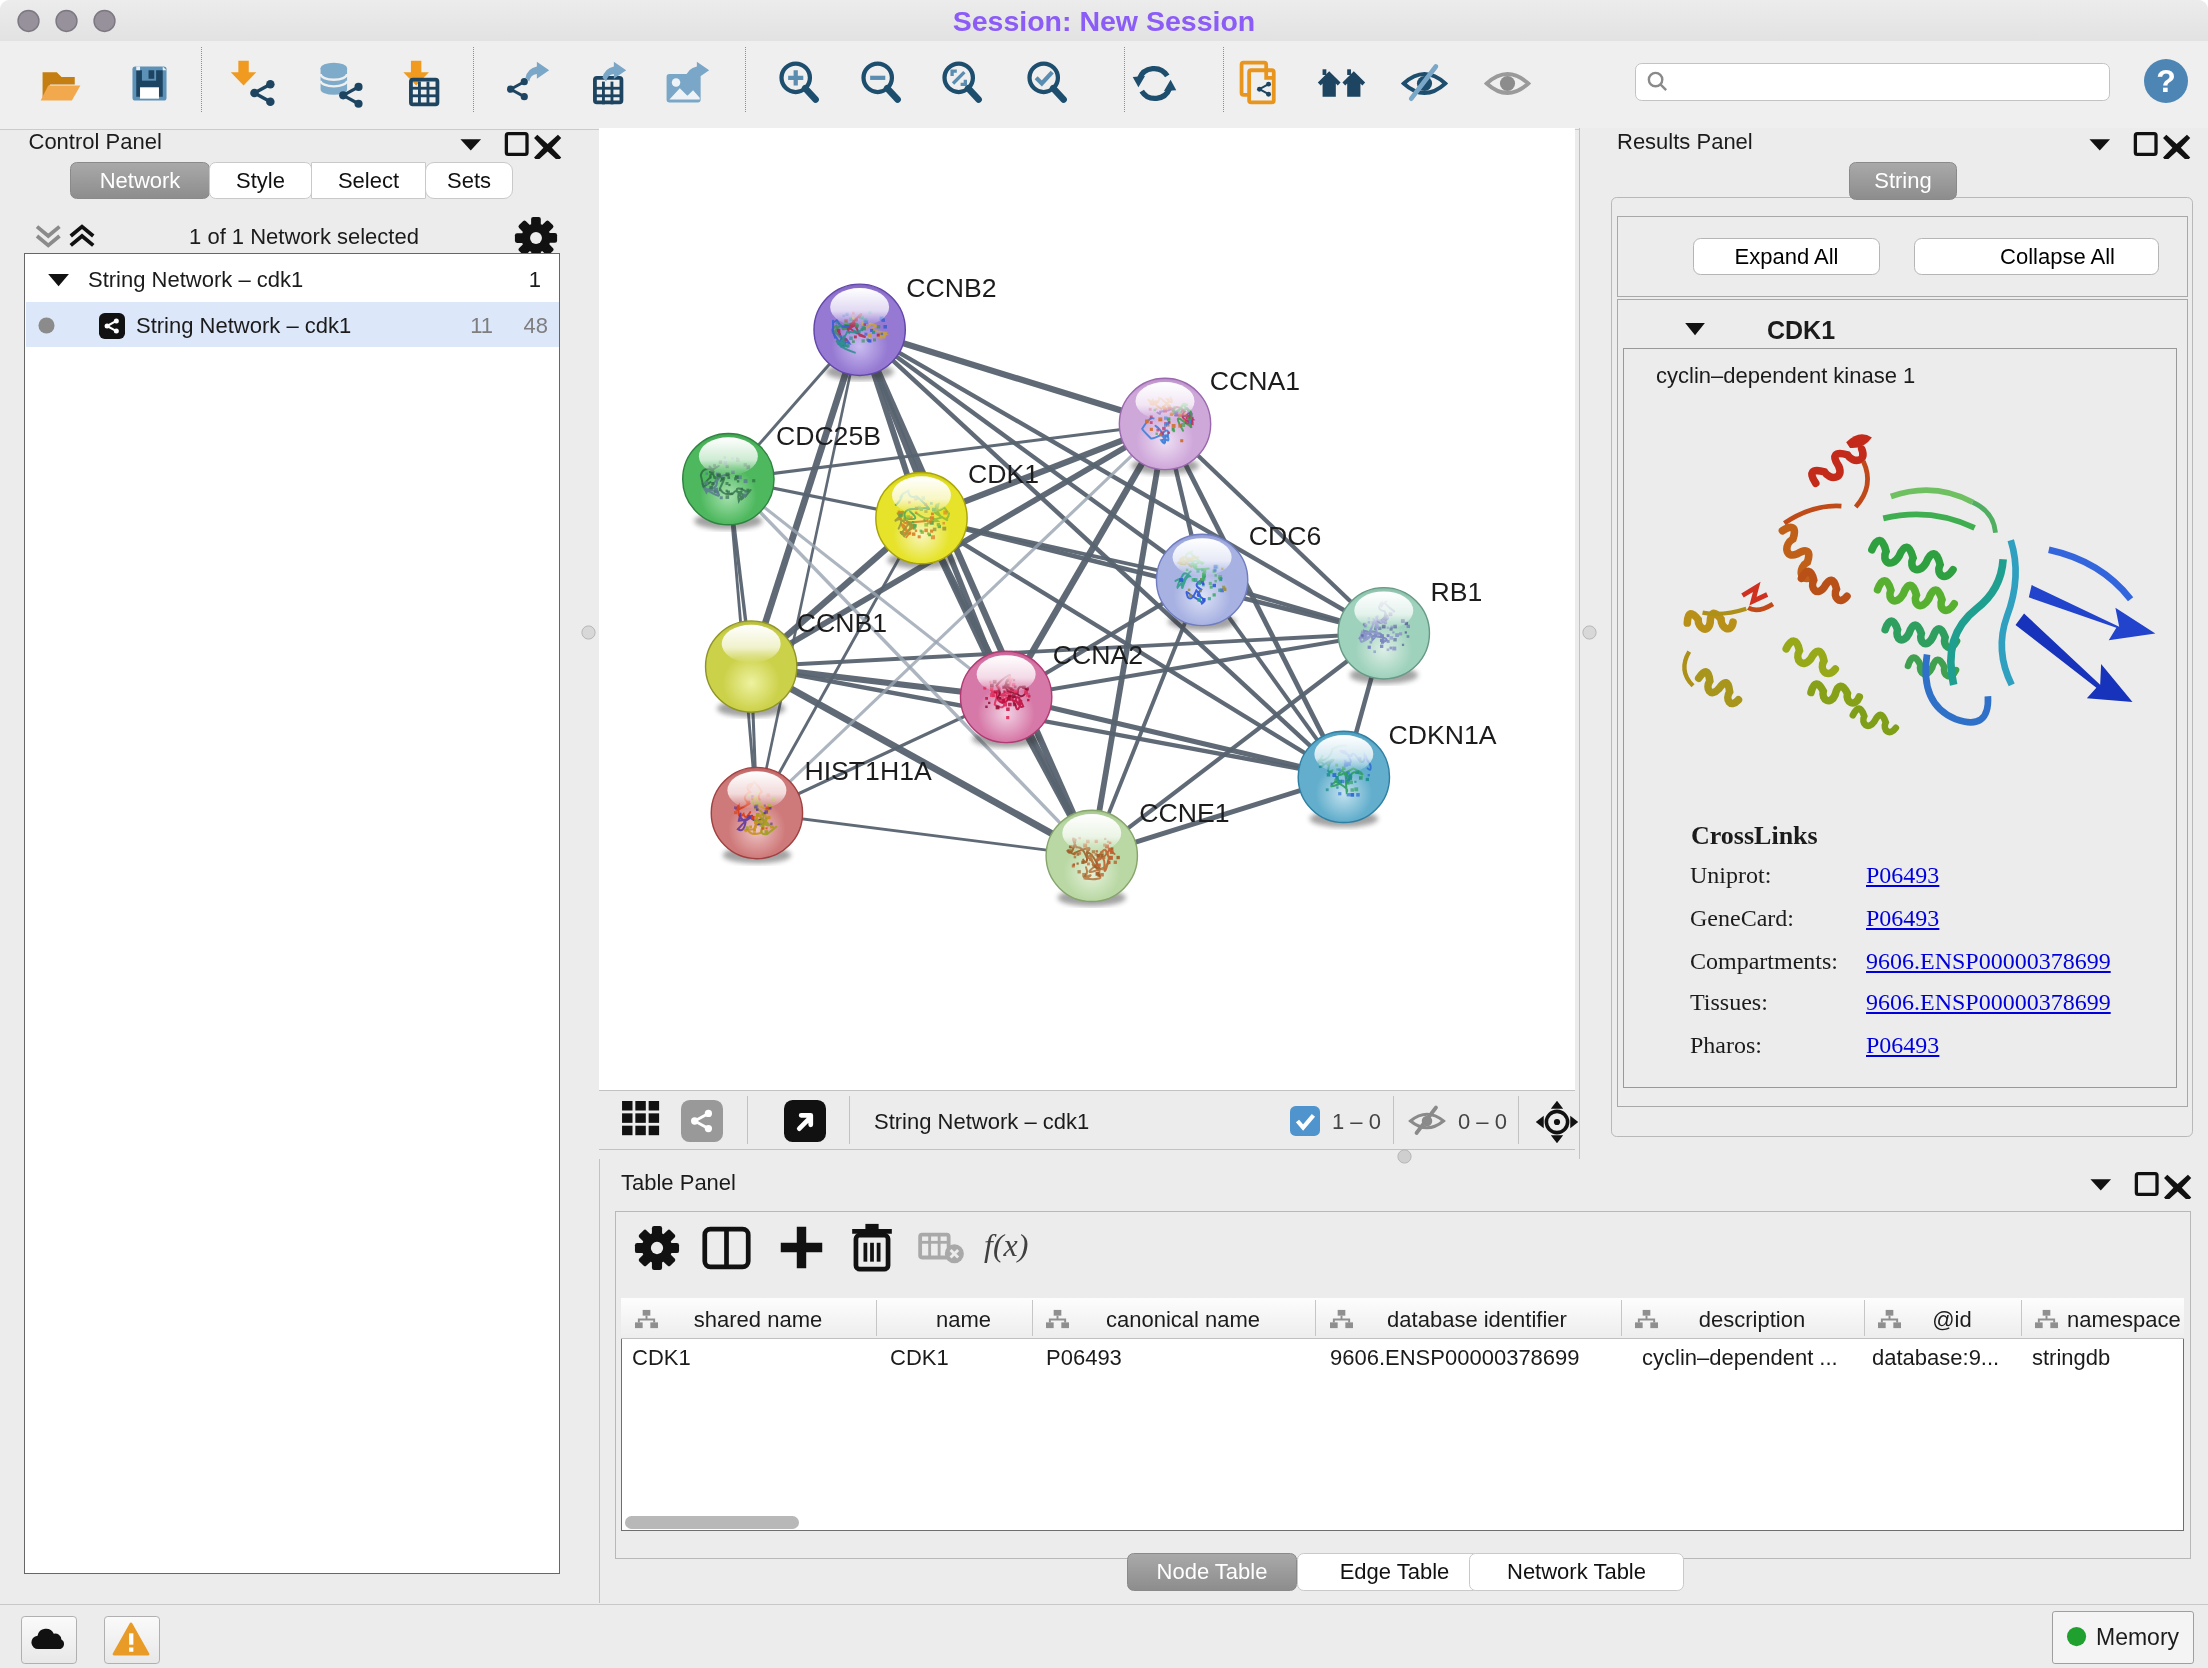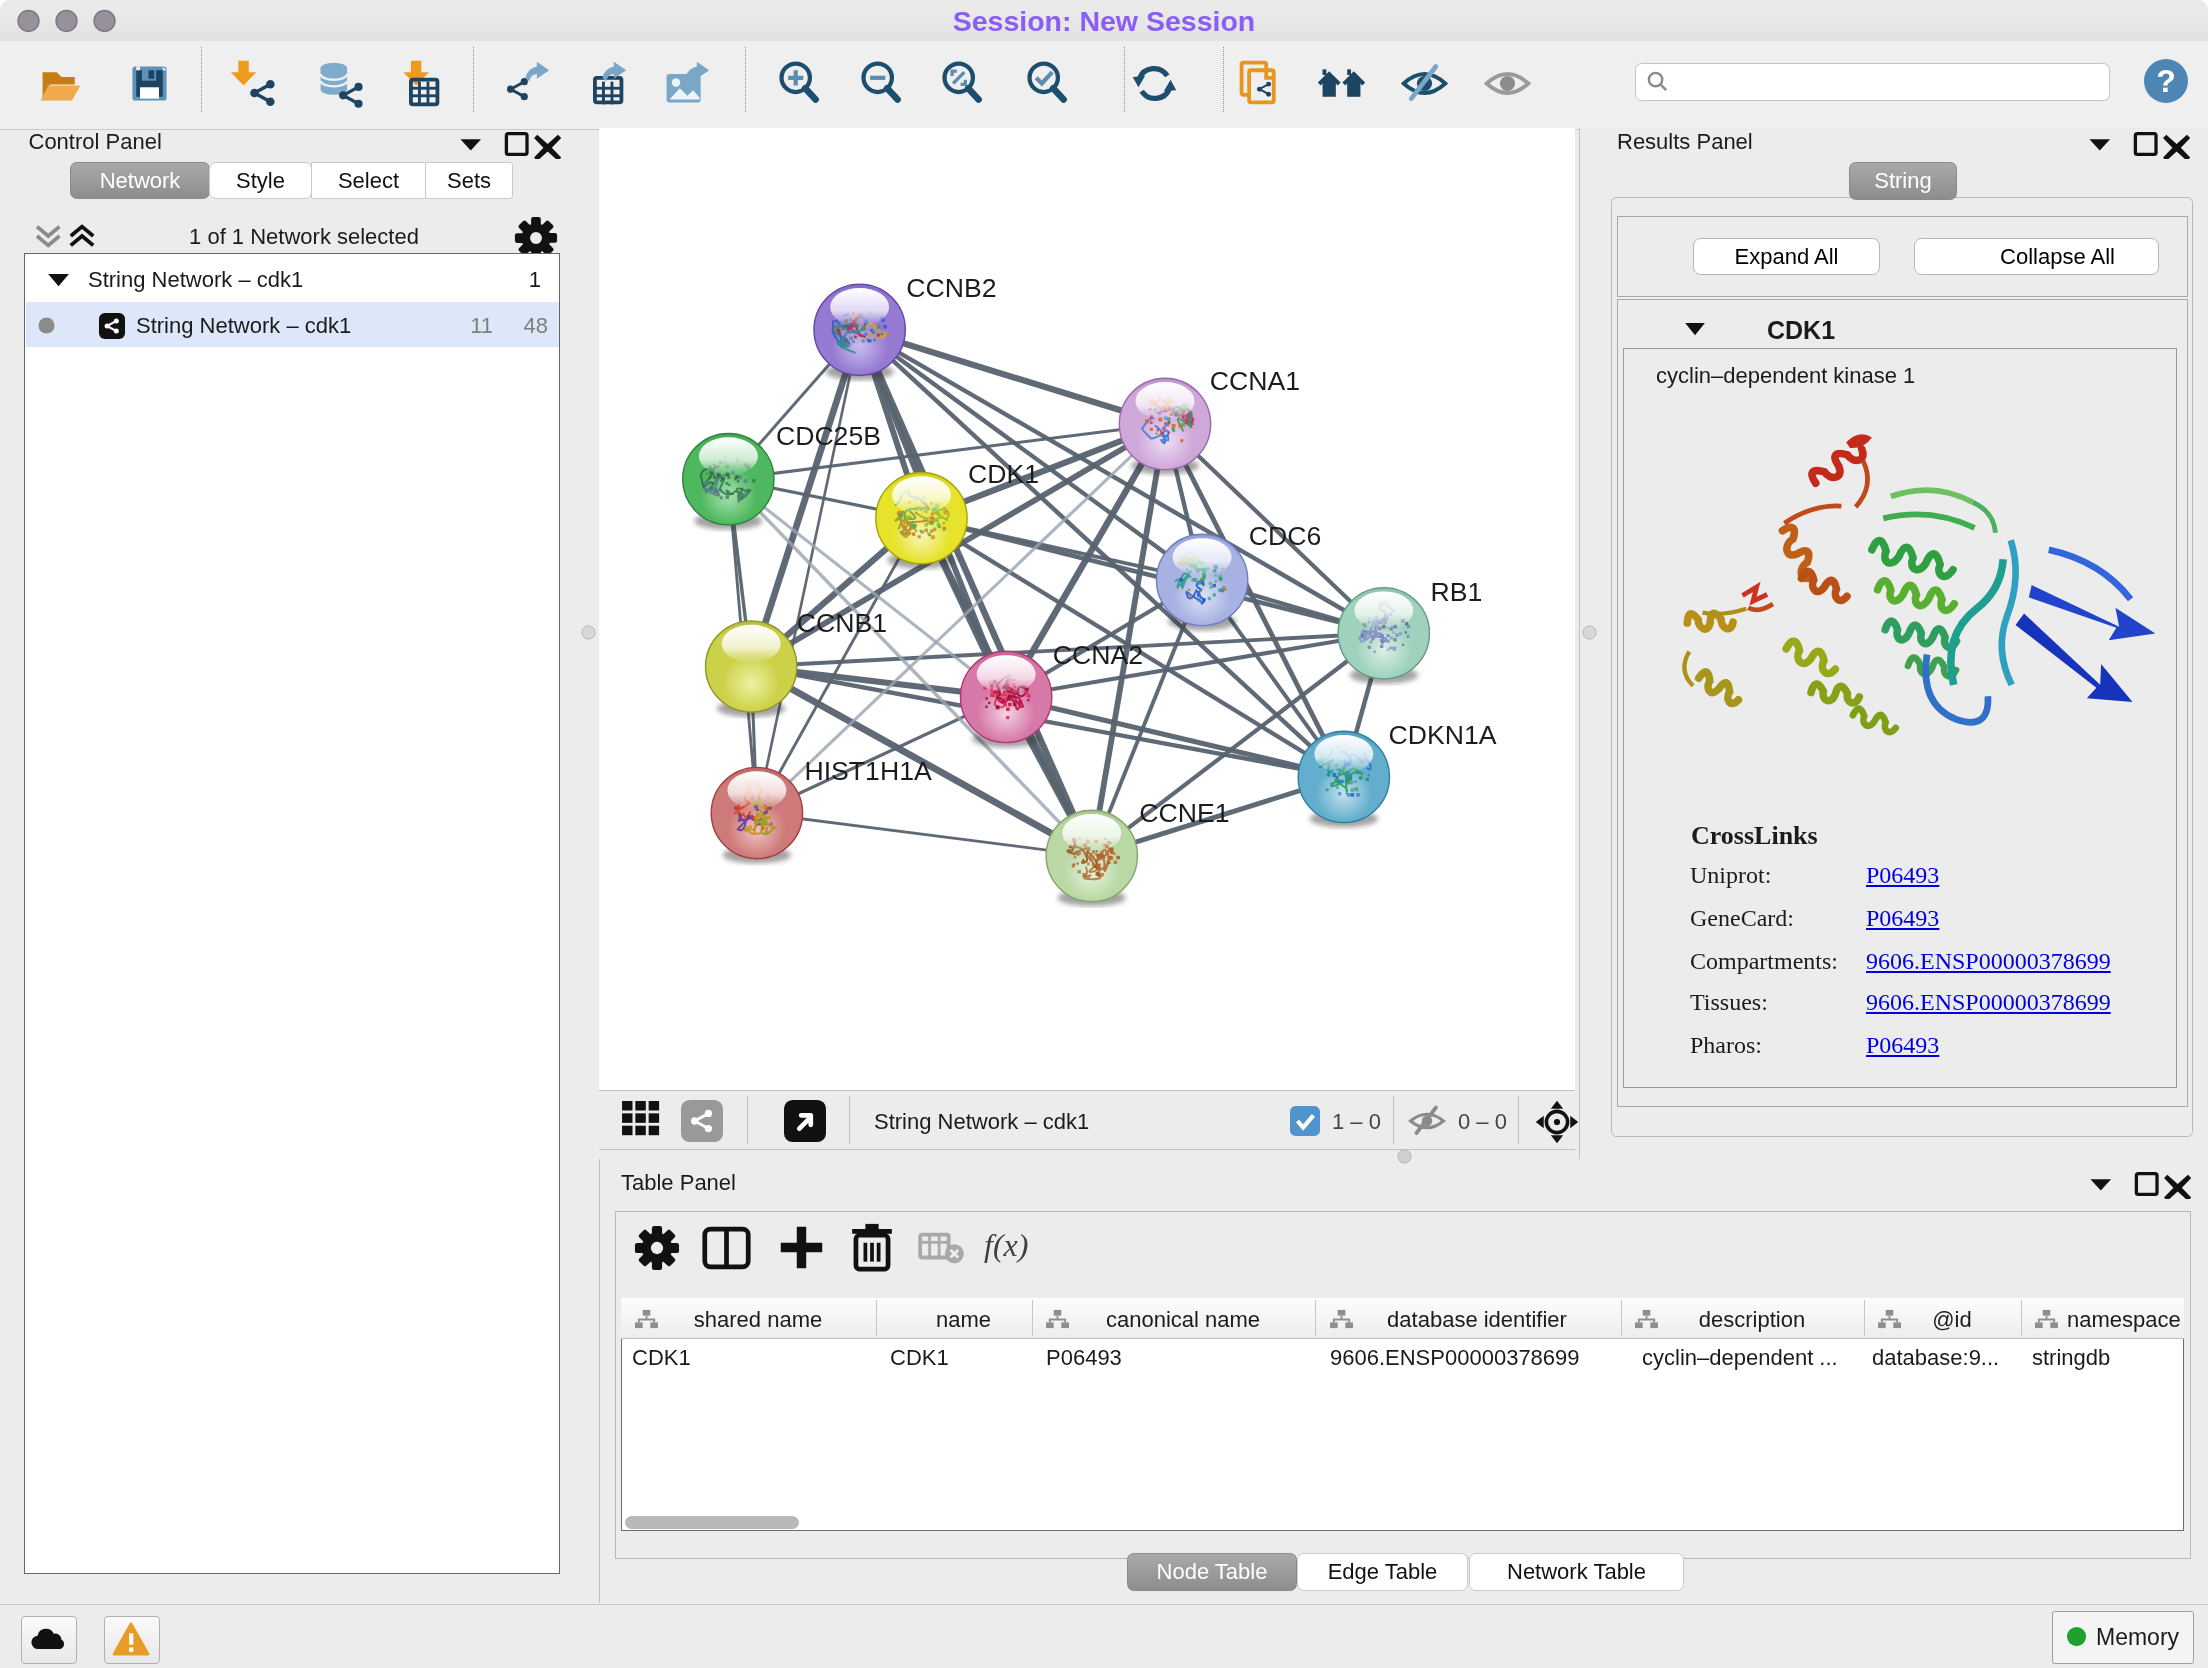--- a/index.html
+++ b/index.html
@@ -158,21 +158,21 @@
   color:#fff;font-size:32px;font-weight:bold;text-align:center;line-height:44px;">?</div>
 <div class="abs t" style="left:28.5px;top:129px;font-size:22px;">Control Panel</div>
 <svg class="abs" style="left:450px;top:129px" width="124" height="30" viewBox="0 0 130 32">
  <path d="M10 11 l22 0 -11 12 z" fill="#111"></path>
  <rect x="59" y="5" width="22" height="22" rx="2" fill="none" stroke="#111" stroke-width="3.5"></rect>
  <path d="M92 6 l11 10 11 -10 3.5 3.5 -10 10.5 10 10.5 -3.5 3.5 -11 -10 -11 10 -3.5 -3.5 10 -10.5 -10 -10.5 z" fill="#111"></path>
 </svg>
 <div class="abs" style="left:70px;top:162px;width:138px;height:35px;background:linear-gradient(#a9a9a9,#8d8d8d);color:#fff;border:1px solid #8a8a8a;border-radius:6.7px;font-size:22px;text-align:center;line-height:35px;z-index:2">Network</div>
 <div class="abs" style="left:209px;top:162px;width:101px;height:35px;background:#fff;color:#111;border:1px solid #c9c9c9;border-radius:6.7px;font-size:22px;text-align:center;line-height:35px;z-index:2">Style</div>
 <div class="abs" style="left:311px;top:162px;width:113px;height:35px;background:#fff;color:#111;border:1px solid #c9c9c9;border-radius:1px;font-size:22px;text-align:center;line-height:35px;z-index:2">Select</div>
-<div class="abs" style="left:425px;top:162px;width:86px;height:35px;background:#fff;color:#111;border:1px solid #c9c9c9;border-radius:3px;font-size:22px;text-align:center;line-height:35px;z-index:2">Sets</div>
+<div class="abs" style="left:425px;top:162px;width:86px;height:35px;background:#fff;color:#111;border:1px solid #c9c9c9;border-radius:9px;font-size:22px;text-align:center;line-height:35px;z-index:2">Sets</div>
 <div class="abs" style="left:1.9px;top:198px;width:595px;height:55px;background:#ececec;"></div>
 <svg class="abs" style="left:28.5px;top:221px" width="76" height="30" viewBox="0 0 80 32">
 <path d="M8 6 l12 10 12 -10 M8 16 l12 10 12 -10" stroke="#8b8b8b" stroke-width="4" fill="none"></path>
 <path d="M44 16 l12 -10 12 10 M44 26 l12 -10 12 10" stroke="#111" stroke-width="4" fill="none"></path>
   </svg>
 <div class="abs t" style="left:114px;top:224px;width:380px;text-align:center;font-size:22px;">1 of 1 Network selected</div>
 <svg class="abs" style="left:513px;top:215px" width="46" height="46" viewBox="0 0 48 48">
     <g transform="translate(24,24)">
       <rect x="-5.1" y="-22.0" width="10.1" height="9.7" rx="2.2" fill="#111" transform="rotate(0)"></rect>
       <rect x="-5.1" y="-22.0" width="10.1" height="9.7" rx="2.2" fill="#111" transform="rotate(45)"></rect>
@@ -1088,21 +1088,21 @@
 <div class="abs t" style="left:2067px;top:1307px;width:115px;font-size:22px;overflow:hidden;white-space:nowrap;">namespace</div>
 <div class="abs t" style="left:632px;top:1345px;font-size:22px;white-space:nowrap;">CDK1</div>
 <div class="abs t" style="left:890px;top:1345px;font-size:22px;white-space:nowrap;">CDK1</div>
 <div class="abs t" style="left:1046px;top:1345px;font-size:22px;white-space:nowrap;">P06493</div>
 <div class="abs t" style="left:1330px;top:1345px;font-size:22px;white-space:nowrap;">9606.ENSP00000378699</div>
 <div class="abs t" style="left:1642px;top:1345px;font-size:22px;white-space:nowrap;">cyclin–dependent ...</div>
 <div class="abs t" style="left:1872px;top:1345px;font-size:22px;white-space:nowrap;">database:9...</div>
 <div class="abs t" style="left:2032px;top:1345px;font-size:22px;white-space:nowrap;">stringdb</div>
 <div class="abs" style="left:625px;top:1516px;width:174px;height:13.3px;background:#b8b8b8;border-radius:6.7px;"></div>
 <div class="abs" style="left:1127px;top:1553px;width:168px;height:36px;background:linear-gradient(#a9a9a9,#8d8d8d);color:#fff;border:1px solid #8a8a8a;border-radius:6.7px;font-size:22px;text-align:center;line-height:36px;">Node Table</div>
-<div class="abs" style="left:1297px;top:1553px;width:169px;height:36px;background:#fff;color:#111;border:1px solid #c9c9c9;border-radius:6.7px;font-size:22px;text-align:center;line-height:36px;">Edge Table</div>
+<div class="abs" style="left:1297px;top:1553px;width:169px;height:36px;background:#fff;color:#111;border:1px solid #c9c9c9;border-radius:6.7px;font-size:22px;text-align:center;line-height:36px;padding-left:12px;">Edge Table</div>
 <div class="abs" style="left:1469px;top:1553px;width:213px;height:36px;background:#fff;color:#111;border:1px solid #c9c9c9;border-radius:6.7px;font-size:22px;text-align:center;line-height:36px;">Network Table</div>
 
 <div class="abs" style="left:0;top:1604px;width:2208px;height:65px;background:#ececec;border-top:1px solid #c8c8c8;"></div>
 <div class="abs" style="left:21px;top:1616px;width:54px;height:46px;background:linear-gradient(#fafafa,#e8e8e8);border:1px solid #b0b0b0;border-radius:3.8px;"></div>
 <svg class="abs" style="left:28.5px;top:1626px" width="40" height="27" viewBox="0 0 42 28">
 <path d="M10 24 a7 7 0 0 1 -1 -14 a9 9 0 0 1 17 -2 a6.5 6.5 0 0 1 8 6 a5.5 5.5 0 0 1 -1 10 z" fill="#111"></path>
   </svg>
 <div class="abs" style="left:104px;top:1616px;width:54px;height:46px;background:linear-gradient(#fafafa,#e8e8e8);border:1px solid #b0b0b0;border-radius:3.8px;"></div>
 <svg class="abs" style="left:112px;top:1622px" width="38" height="34" viewBox="0 0 40 36">
 <path d="M20 2 L38 34 H2 Z" fill="#e89b27" stroke="#e89b27" stroke-width="3" stroke-linejoin="round"></path>

